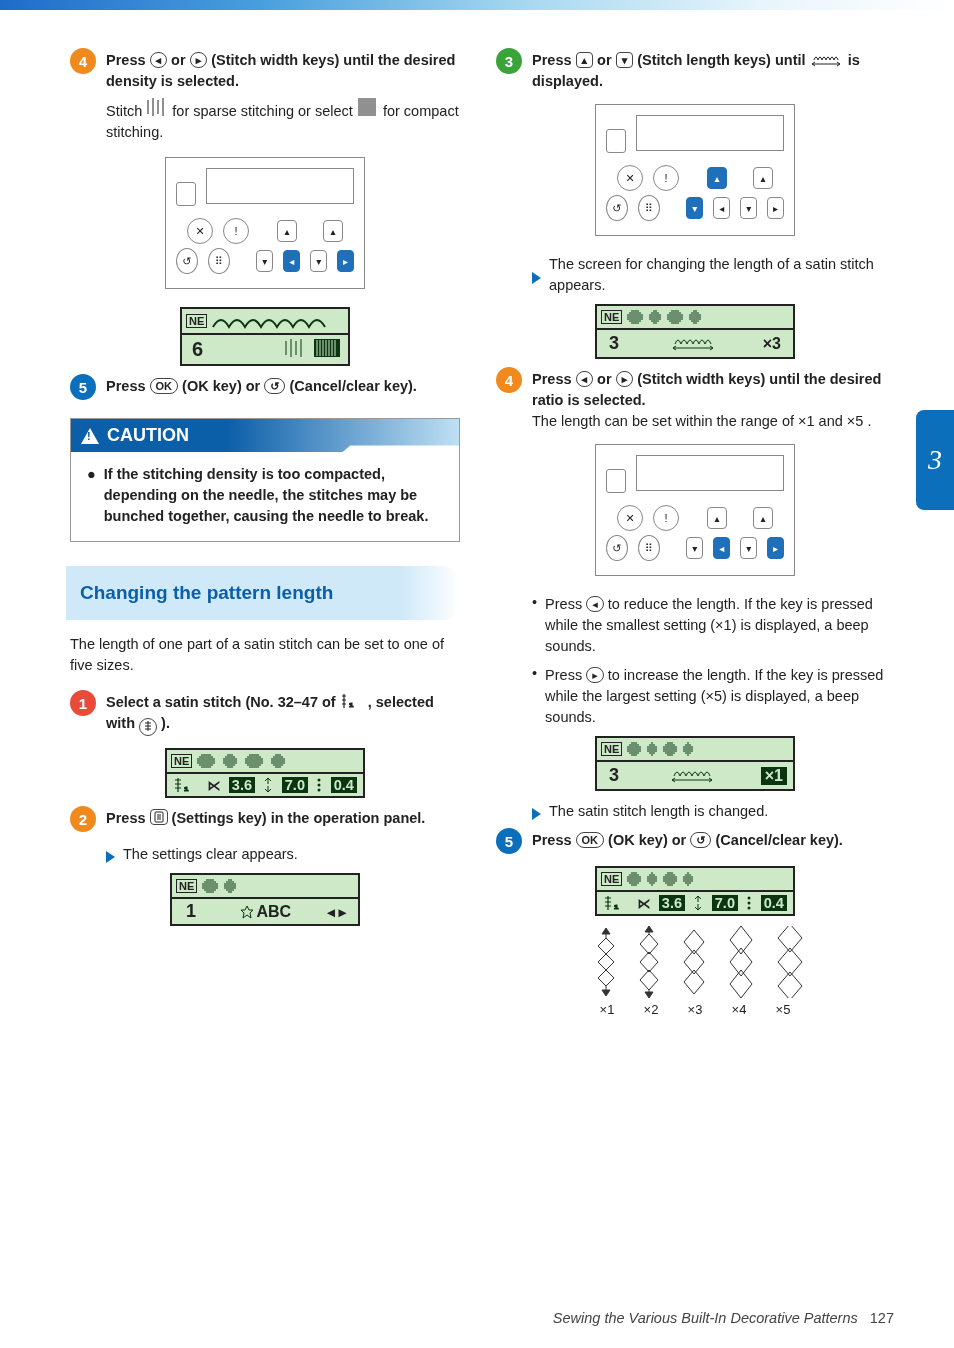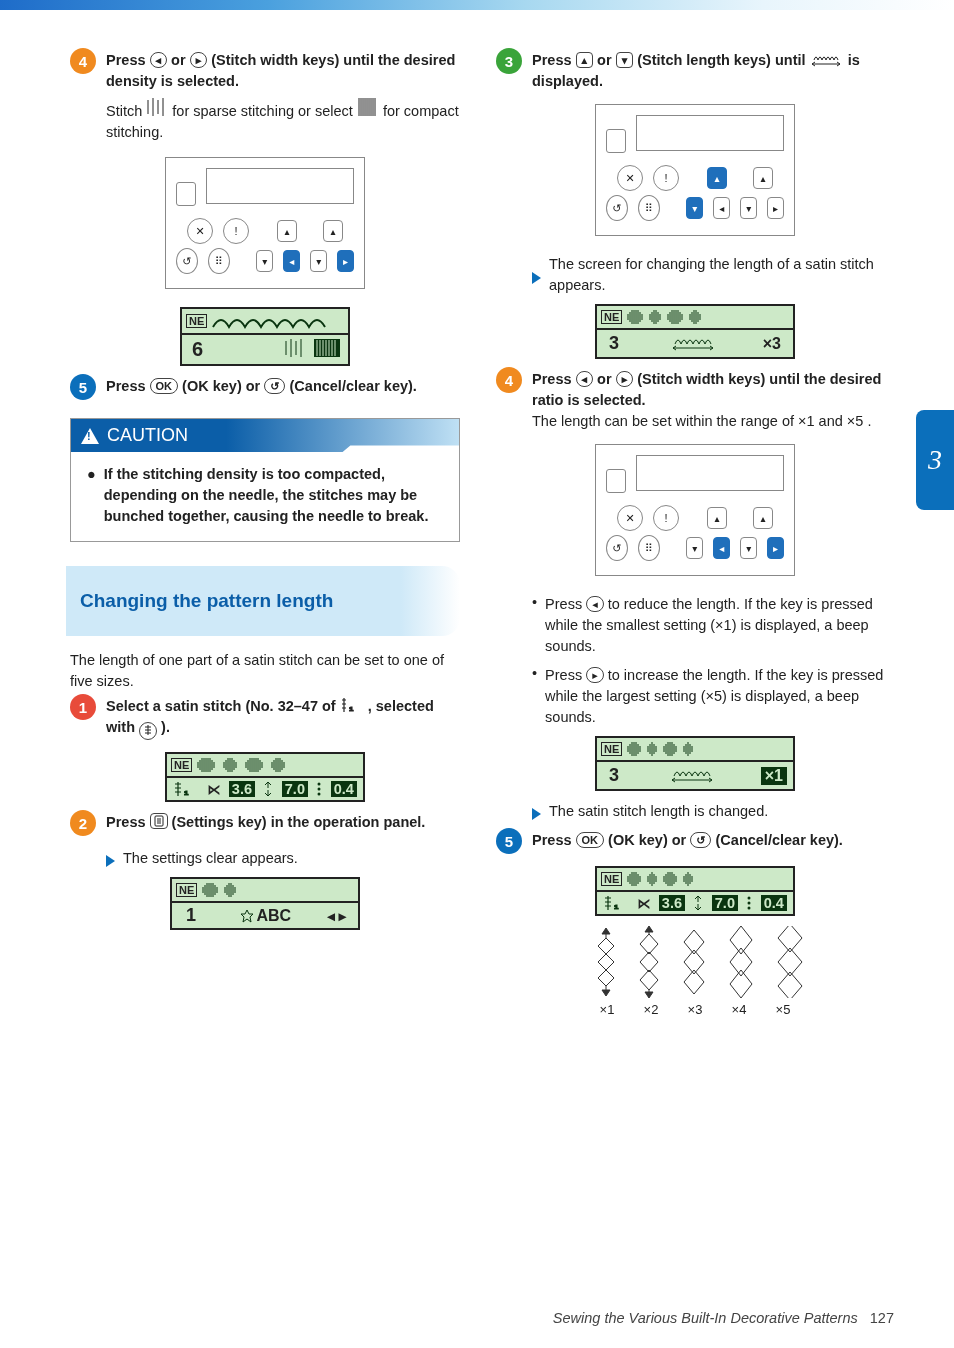--- a/index.html
+++ b/index.html
@@ -66,31 +66,31 @@
   }
   .sub-bullet .txt { flex: 1; line-height: 1.45; }
 
   .caution-box {
     border: 1px solid #999;
     margin: 18px 0 24px;
   }
   .caution-head {
     display: flex; align-items: center; gap: 8px;
     padding: 6px 10px;
-    font-weight: normal; color: #fff; font-size: 18px;
+    font-weight: bold; color: #fff; font-size: 18px;
     background: linear-gradient(to right, #0b5ea8 0%, #0b5ea8 40%, #bfe0f4 100%);
     clip-path: polygon(0 0, 100% 0, 100% 80%, 72% 80%, 70% 100%, 0 100%);
   }
   .caution-body { padding: 12px 16px 14px; }
   .caution-item { display: flex; gap: 8px; font-weight: bold; line-height: 1.45; }
   .caution-item::before { content: "●"; flex: 0 0 auto; }
 
   .section-title {
     background: linear-gradient(to right, #cfe9f8 0%, #cfe9f8 85%, #fff 100%);
-    padding: 24px 14px;
+    padding: 16px 14px;
     border-radius: 0 18px 18px 0;
     font-weight: bold; color: #0b5ea8; font-size: 19px;
     margin: 10px 0 14px -4px;
   }
 
   .side-tab {
     position: absolute;
     right: 0;
     top: 410px;
     width: 38px; height: 100px;
@@ -322,21 +322,21 @@
           <div class="caution-item">
               <span>If the stitching density is too compacted, depending on the needle, the stitches may be bunched together, causing the needle to break.</span>
             </div>
         </div>
       </div>
 
       <div class="section-title">
         <span>Changing the pattern length</span>
       </div>
 
-      <p style="line-height:1.45;margin:10px 0 4px">The length of one part of a satin stitch can be set to one of five sizes.</p>
+      <p style="line-height:1.45;margin:10px 0 16px">The length of one part of a satin stitch can be set to one of five sizes.</p>
 
       <div class="step accent-red">
         <div class="step-num">1</div>
         <div class="step-body">
           <b>
             <span>Select a satin stitch (No. 32–47 of </span>
             <span>
               <svg width="24" height="18" style="vertical-align:-3px">
                   <g stroke="#222" stroke-width="1.2" fill="none">
                     <path d="M4 2 L4 16 M2 4 L6 4 M2 8 L6 8 M2 12 L6 12"></path>

